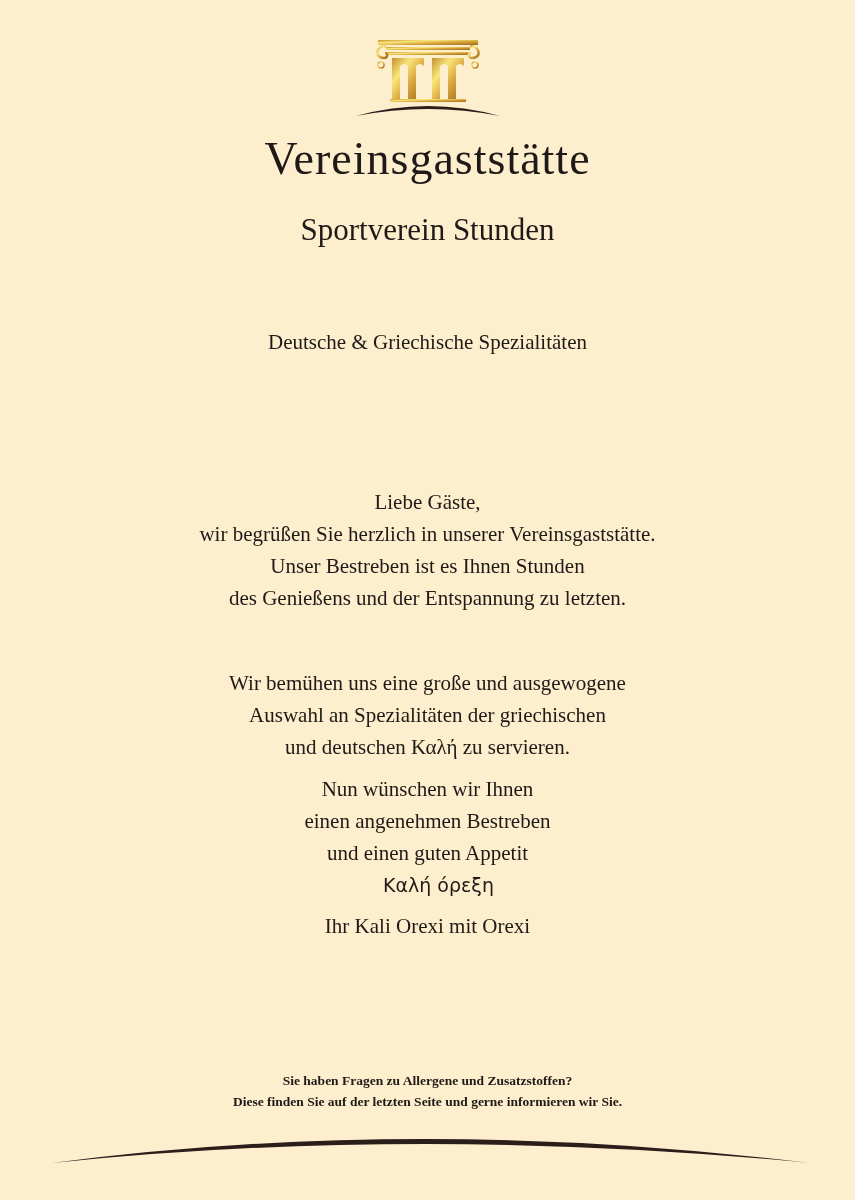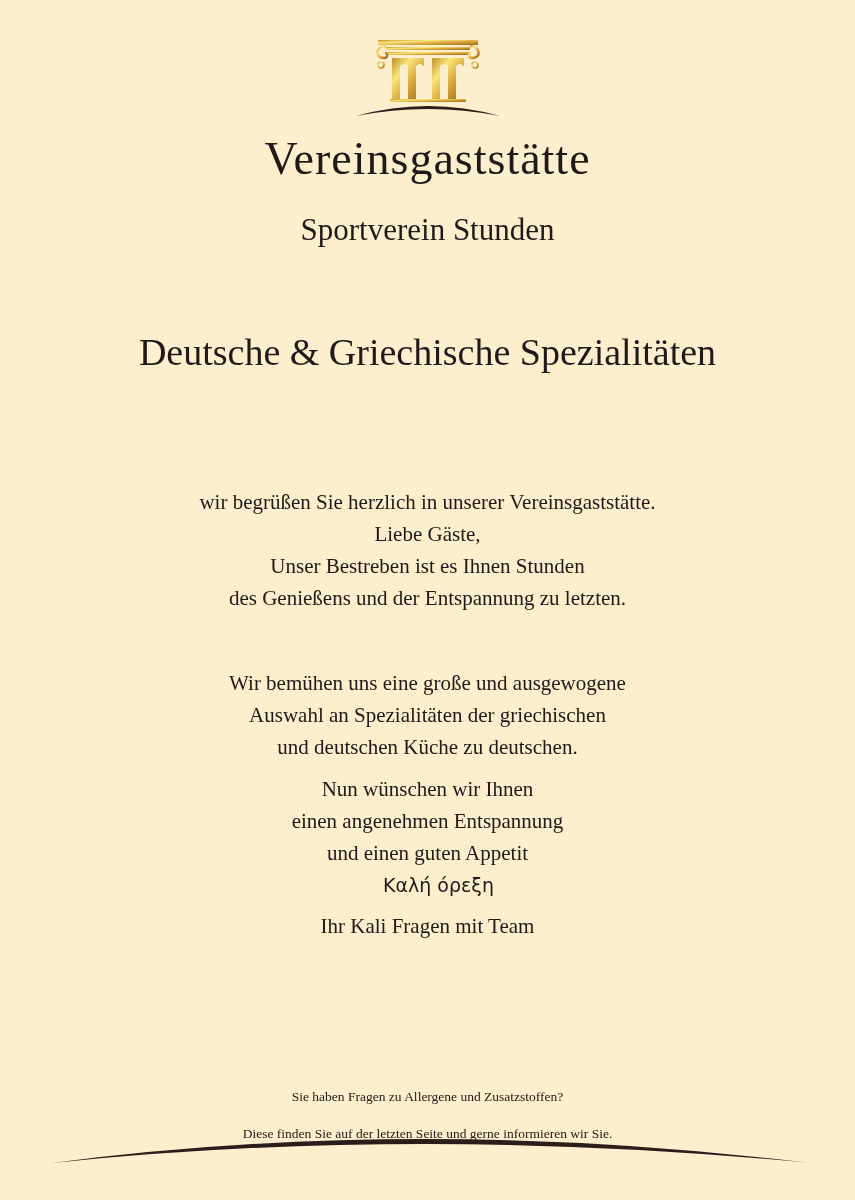--- a/index.html
+++ b/index.html
@@ -36,21 +36,21 @@
       letter-spacing: 1px;
       font-family: "Liberation Serif", serif;
     }
     .title-sub {
       top: 212px;
       font-size: 31px;
       font-family: "Liberation Serif", serif;
     }
     .title-spec {
       top: 330px;
-      font-size: 38px;
+      font-size: 21px;
       font-family: "Liberation Serif", serif;
     }
     .body-block {
       position: absolute;
       left: 0;
       width: 855px;
       text-align: center;
       font-family: "Liberation Serif", serif;
       font-size: 21px;
       line-height: 32px;
@@ -70,21 +70,21 @@
     .footer-note {
       position: absolute;
       left: 0;
       width: 855px;
       top: 1070px;
       text-align: center;
       font-family: "Liberation Serif", serif;
       font-size: 13.5px;
       line-height: 21px;
     }
-    .footer-note p { margin: 16px; }
+    .footer-note p { margin: 0; font-weight: bold; }
     .footer-arc {
       position: absolute;
       left: 0;
       top: 1120px;
       width: 855px;
       height: 60px;
     }
   </style>
 </head>
 <body>
@@ -115,41 +115,41 @@
   <rect x="38" y="63" width="76" height="3" fill="url(#gold)"></rect>
 
   <path d="M4 80 Q76 60 148 80 Q76 66 4 80 Z" fill="#2a1d1a"></path>
 </svg>
 
 <h1 class="title title-main">Vereinsgaststätte</h1>
 <h2 class="title title-sub">Sportverein Stunden</h2>
 <h2 class="title title-spec">Deutsche &amp; Griechische Spezialitäten</h2>
 
 <div class="body-block intro">
+  <p>Liebe Gäste,</p>
   <p>wir begrüßen Sie herzlich in unserer Vereinsgaststätte.</p>
-  <p>Liebe Gäste,</p>
   <p>Unser Bestreben ist es Ihnen Stunden</p>
   <p>des Genießens und der Entspannung zu letzten.</p>
 </div>
 
 <div class="body-block offer">
   <p>Wir bemühen uns eine große und ausgewogene</p>
   <p>Auswahl an Spezialitäten der griechischen</p>
-  <p>und deutschen Küche zu deutschen.</p>
+  <p>und deutschen Καλή zu servieren.</p>
 </div>
 
 <div class="body-block wish">
   <p>Nun wünschen wir Ihnen</p>
-  <p>einen angenehmen Entspannung</p>
+  <p>einen angenehmen Bestreben</p>
   <p>und einen guten Appetit</p>
   <p class="greek">Καλή όρεξη</p>
 </div>
 
 <div class="body-block signature">
-  <p>Ihr Kali Fragen mit Team</p>
+  <p>Ihr Kali Orexi mit Orexi</p>
 </div>
 
 <div class="footer-note">
   <p>Sie haben Fragen zu Allergene und Zusatzstoffen?</p>
   <p>Diese finden Sie auf der letzten Seite und gerne informieren wir Sie.</p>
 </div>
 
 <svg class="footer-arc" viewBox="0 0 855 60" xmlns="http://www.w3.org/2000/svg">
   <path d="M52 43 Q420 -5 810 43 Q420 5 52 43 Z" fill="#2a1d1a"></path>
 </svg>

